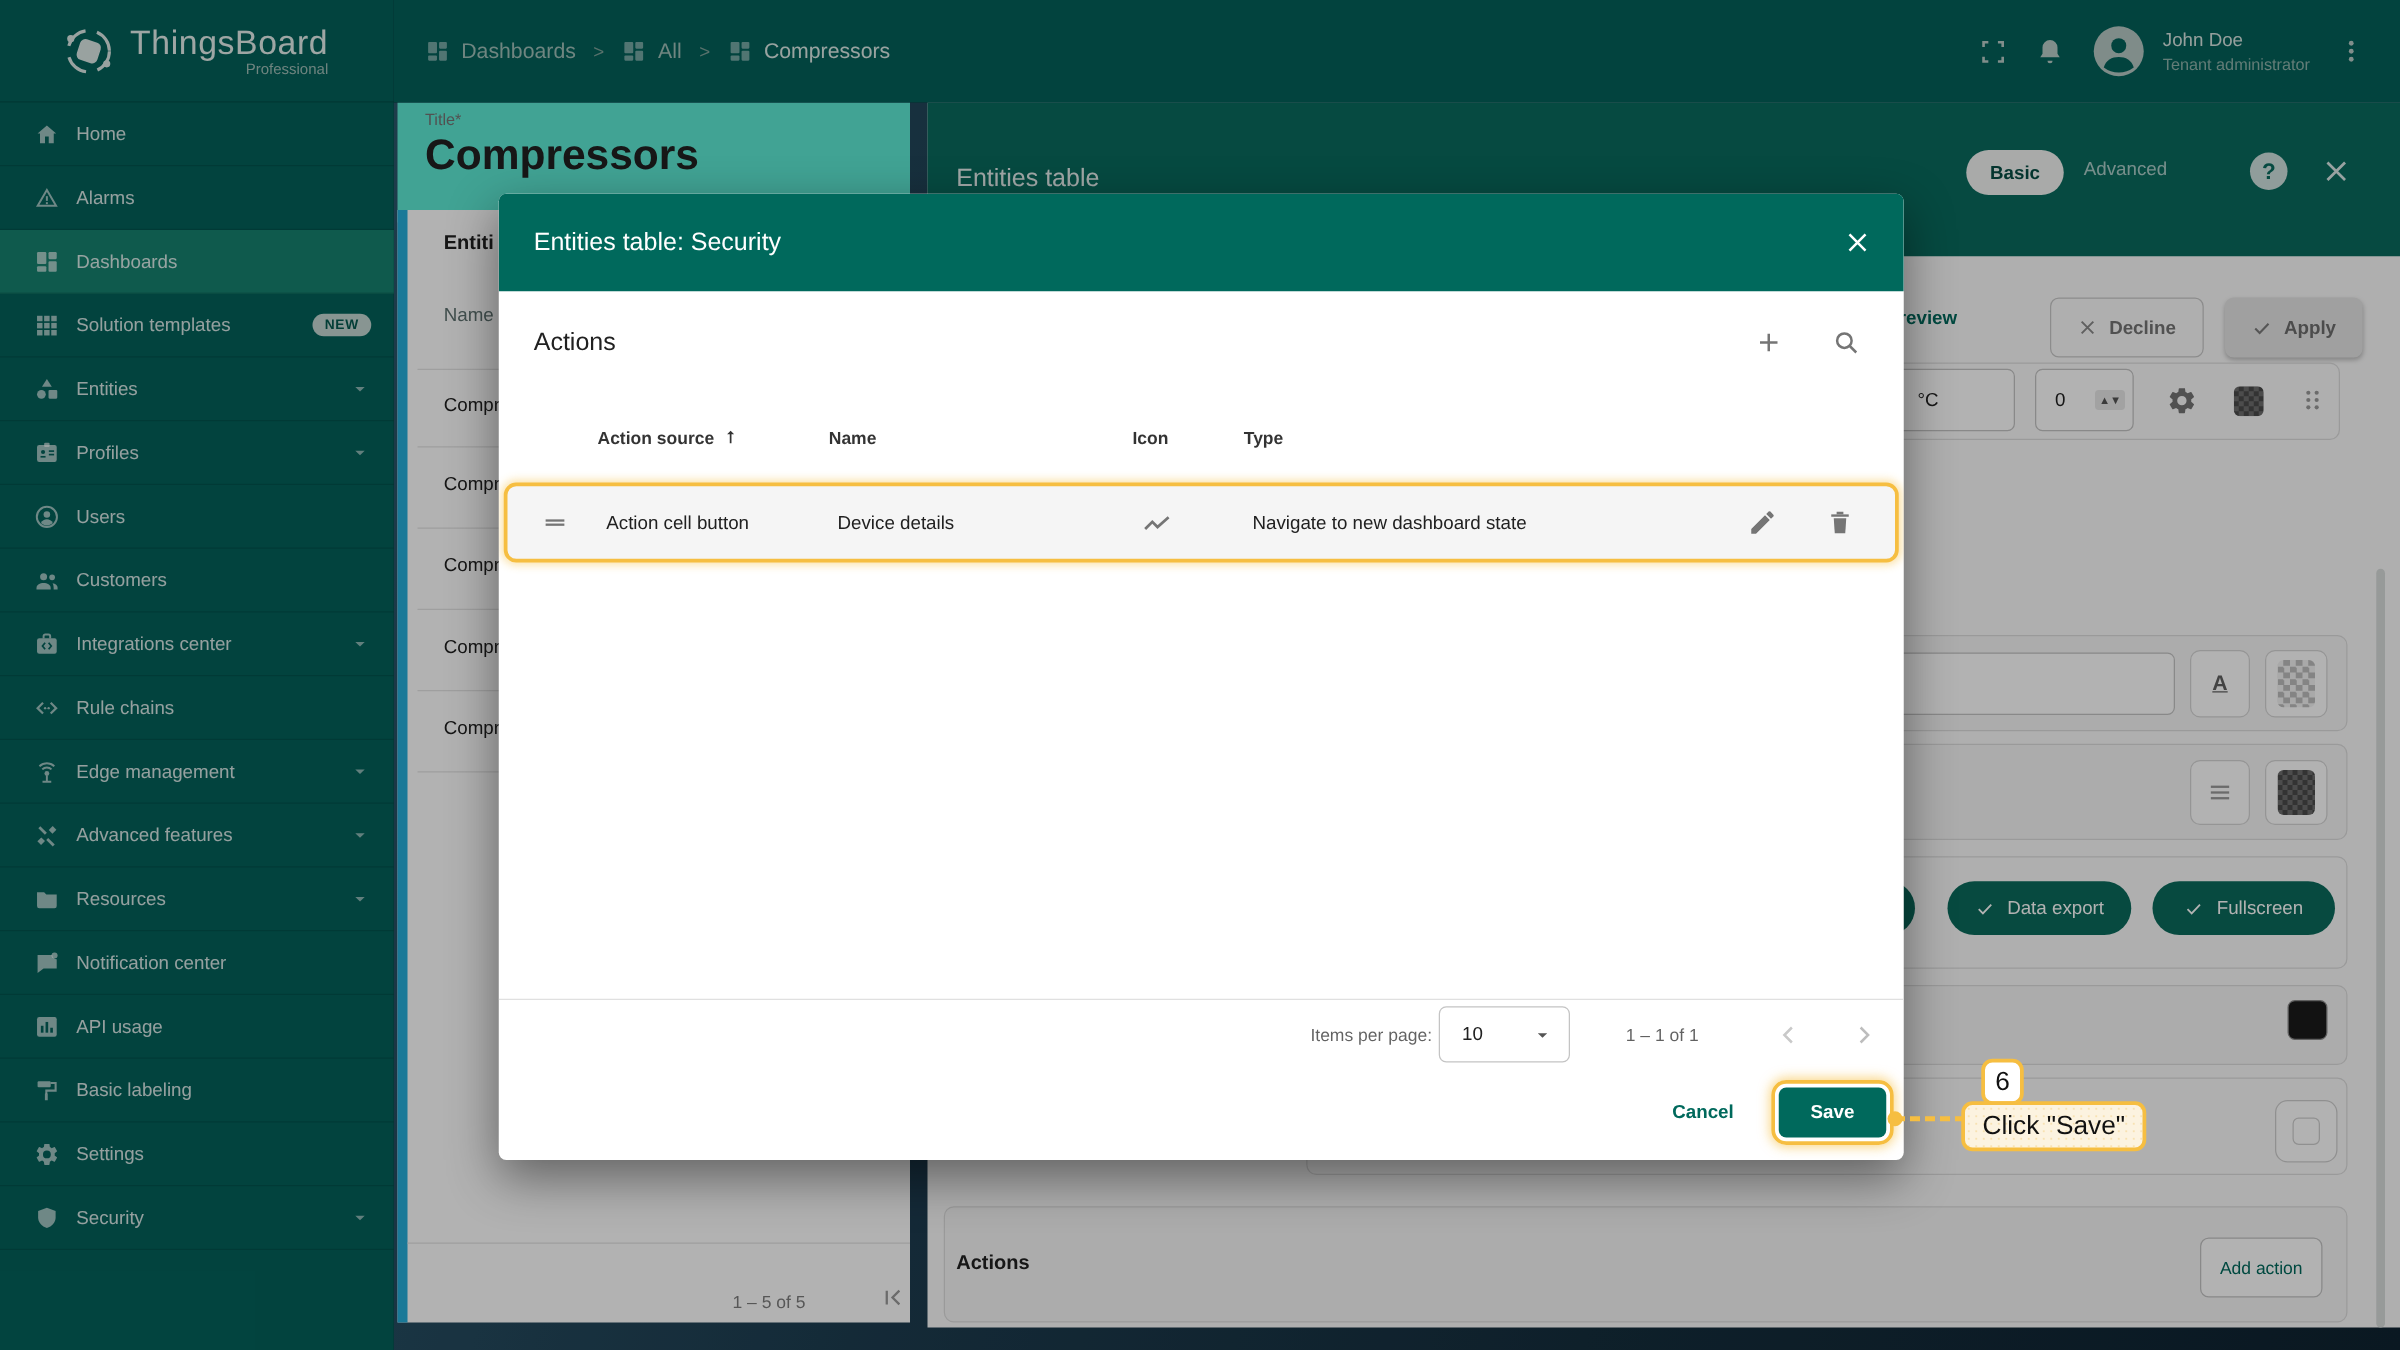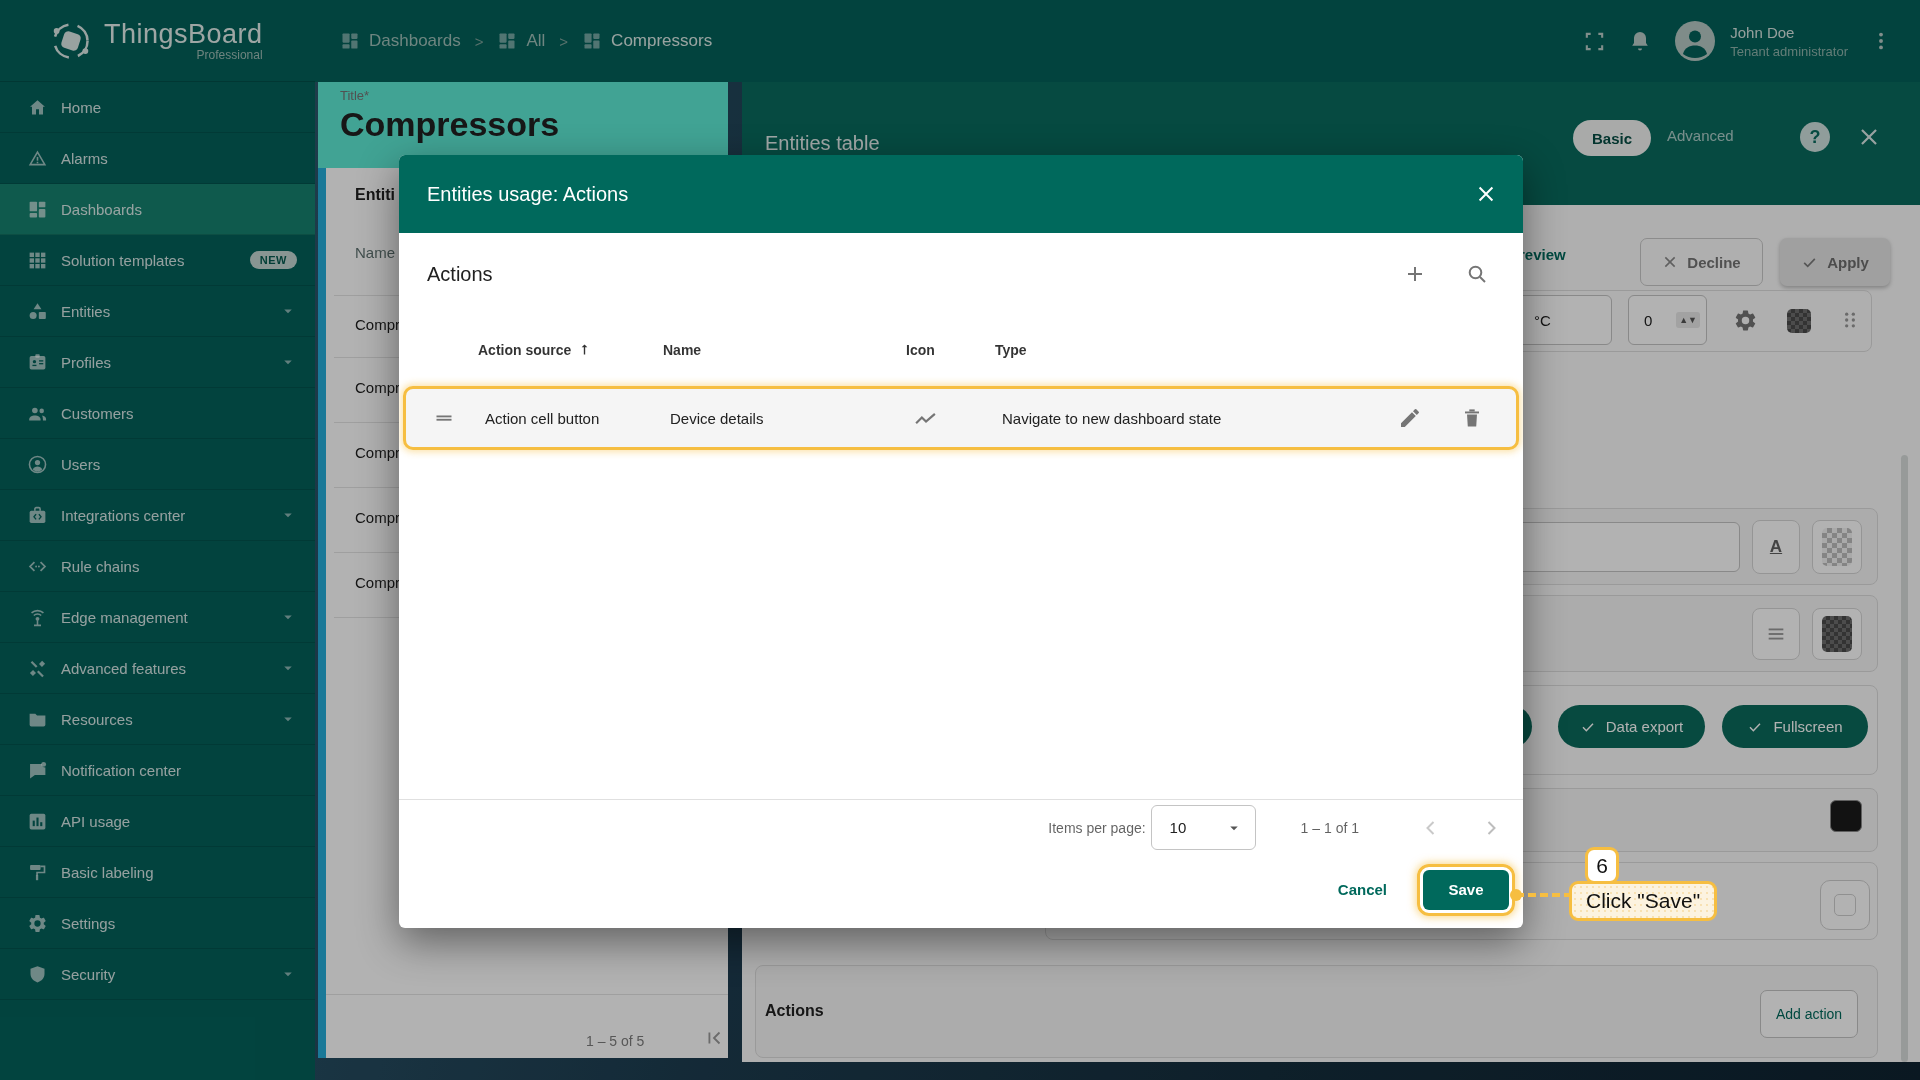--- a/index.html
+++ b/index.html
@@ -209,37 +209,37 @@
             </svg>
           </span>
         <span class="nav-label">Profiles</span>
         <svg class="chev" viewBox="0 0 24 24">
             <path d="M7 10l5 5 5-5z"></path>
           </svg>
       </div>
       <div class="nav-item">
         <span class="nav-icon">
             <svg viewBox="0 0 24 24">
+              <circle cx="12" cy="12" r="9.2" fill="none" stroke="rgba(255,255,255,.62)" stroke-width="1.8"></circle>
+              <circle cx="12" cy="9.8" r="3"></circle>
+              <path d="M6.6 17.6c1.1-2.4 3.1-3.4 5.4-3.4s4.3 1 5.4 3.4c-1.5 1.5-3.3 2.3-5.4 2.3s-3.9-.8-5.4-2.3z"></path>
+            </svg>
+          </span>
+        <span class="nav-label">Users</span>
+      </div>
+      <div class="nav-item">
+        <span class="nav-icon">
+            <svg viewBox="0 0 24 24">
               <circle cx="9" cy="8.5" r="3.2"></circle>
               <path d="M2.5 18.8c0-3 3.2-4.6 6.5-4.6s6.5 1.6 6.5 4.6V20H2.5z"></path>
               <circle cx="16.8" cy="9" r="2.6"></circle>
               <path d="M17.2 14.4c2.7.4 4.6 1.8 4.6 3.9V20h-3.6v-1.2c0-1.8-.4-3.3-1-4.4z"></path>
             </svg>
           </span>
         <span class="nav-label">Customers</span>
-      </div>
-      <div class="nav-item">
-        <span class="nav-icon">
-            <svg viewBox="0 0 24 24">
-              <circle cx="12" cy="12" r="9.2" fill="none" stroke="rgba(255,255,255,.62)" stroke-width="1.8"></circle>
-              <circle cx="12" cy="9.8" r="3"></circle>
-              <path d="M6.6 17.6c1.1-2.4 3.1-3.4 5.4-3.4s4.3 1 5.4 3.4c-1.5 1.5-3.3 2.3-5.4 2.3s-3.9-.8-5.4-2.3z"></path>
-            </svg>
-          </span>
-        <span class="nav-label">Users</span>
       </div>
       <div class="nav-item">
         <span class="nav-icon">
             <svg viewBox="0 0 24 24">
               <rect x="3" y="6.5" width="18" height="14" rx="2"></rect>
               <path d="M9 6.5v-2A1.5 1.5 0 0110.5 3h3A1.5 1.5 0 0115 4.5v2" fill="none" stroke="rgba(255,255,255,.62)" stroke-width="1.8"></path>
               <path d="M10.4 10.5L8 13.5l2.4 3M13.6 10.5l2.4 3-2.4 3" fill="none" stroke="#03615A" stroke-width="1.6"></path>
             </svg>
           </span>
         <span class="nav-label">Integrations center</span>
@@ -545,21 +545,21 @@
       <span>Add action</span>
     </div>
   </section>
 
   <div class="scrollbar"></div>
 
   <div class="backdrop"></div>
 
   <div class="modal">
     <div class="modal-head">
-      <span class="modal-title">Entities usage: Actions</span>
+      <span class="modal-title">Entities table: Security</span>
       <span class="modal-x">
         <svg width="22" height="22" viewBox="0 0 24 24">
             <path d="M5 5l14 14M19 5L5 19" stroke="#FFF" stroke-width="2.2" fill="none"></path>
           </svg>
       </span>
     </div>
 
     <div class="modal-toolbar">
       <span class="section-title">Actions</span>
       <span class="tool-icons">

